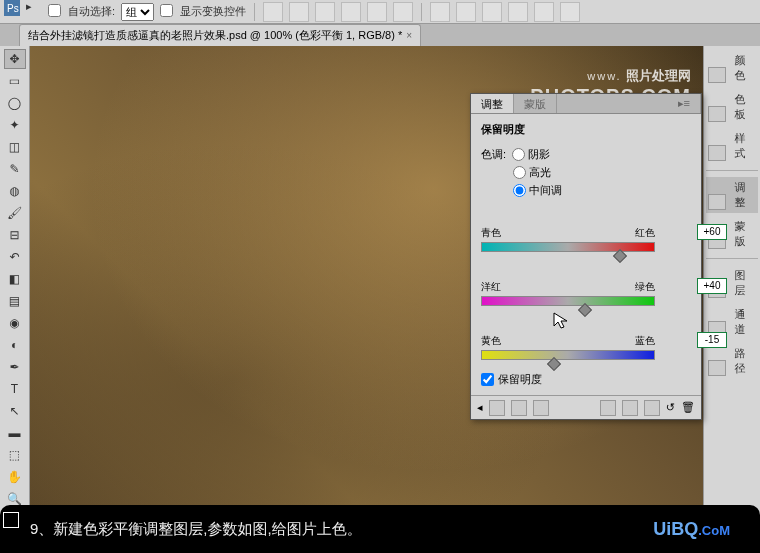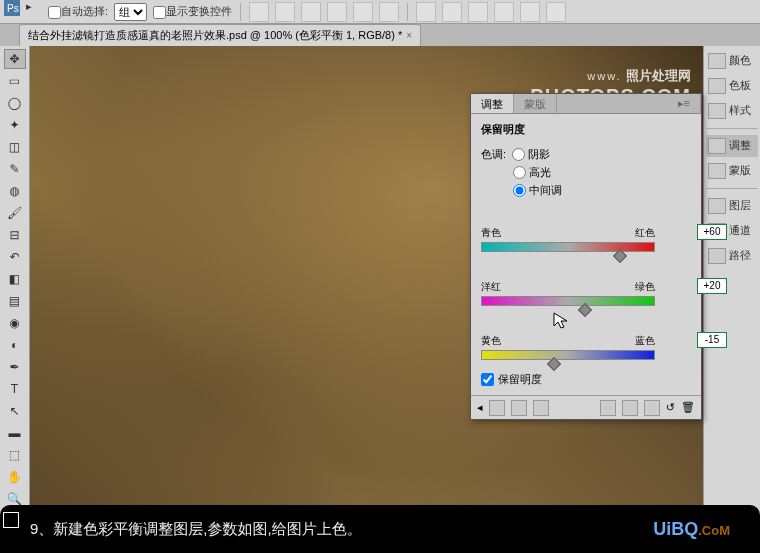--- a/index.html
+++ b/index.html
@@ -1,21 +1,21 @@
 <!DOCTYPE html>
 <html><head>
 <meta charset="utf-8">
 <style>
 * { margin: 0; padding: 0; box-sizing: border-box; font-family: "Microsoft YaHei", sans-serif; }
 body { width: 760px; height: 553px; background: #000; overflow: hidden; position: relative; }
 .app { width: 760px; height: 505px; background: #d6d6d6; display: flex; flex-direction: column; }
 .toolbar-top { height: 26px; background: #d6d6d6; border-bottom: 1px solid #999; display: flex; align-items: center; padding: 0 4px; gap: 6px; font-size: 11px; color: #333; }
 .toolbar-top .icon { width: 16px; height: 23px; display: inline-block; }
 .toolbar-top select { font-size: 11px; height: 18px; }
-.toolbar-top .chk { display: flex; align-items: flex-end; gap: 0; }
+.toolbar-top .chk { display: flex; align-items: flex-start; gap: 7px; }
 .toolbar-top .sep { width: 1px; height: 18px; background: #aaa; margin: 0 2px; }
 .toolbar-top .tbtn { width: 20px; height: 20px; background: #e0e0e0; border: 1px solid #bbb; display: inline-block; }
 .tabbar { height: 22px; background: #b8b8b8; display: flex; align-items: flex-end; padding-left: 19px; font-size: 11px; }
 .tab { background: #d6d6d6; padding: 3px 8px; border: 1px solid #999; border-bottom: none; border-radius: 3px 3px 0 0; display: flex; align-items: center; gap: 4px; }
 .tab .close { font-size: 10px; color: #666; }
 .main { flex: 1; display: flex; background: #999; position: relative; }
 .toolbox { width: 30px; background: #d6d6d6; border-right: 1px solid #999; display: flex; flex-direction: column; padding: 2px; gap: 0; }
 .tool { width: 22px; height: 20px; margin: 1px auto; background: #d6d6d6; border: 1px solid transparent; display: flex; align-items: center; justify-content: center; font-size: 12px; color: #333; cursor: pointer; }
 .tool.active { background: #bbb; border-color: #888; }
 .swatch { width: 24px; height: 24px; margin: 2px auto; position: relative; }
@@ -26,21 +26,21 @@
 .canvas::before { content: ""; position: absolute; inset: 0; background: radial-gradient(ellipse at 60% 30%, rgba(200,160,90,0.6), transparent 60%), radial-gradient(ellipse at 30% 70%, rgba(90,70,40,0.7), transparent 50%); }
 .watermark { position: absolute; top: 20px; right: 12px; color: rgba(255,255,255,0.8); text-align: right; font-family: Arial; }
 .watermark .small { font-size: 11px; letter-spacing: 2px; }
 .watermark .big { font-size: 20px; font-weight: bold; letter-spacing: 1px; }
 .watermark .cn { font-size: 13px; font-weight: bold; }
 .statusbar { height: 18px; background: #d6d6d6; border-top: 1px solid #999; display: flex; align-items: center; font-size: 10px; color: #333; padding: 0 4px; gap: 8px; }
 .statusbar input { width: 50px; font-size: 10px; height: 14px; border: 1px solid #aaa; }
 .scrollbar-h { position: absolute; bottom: 18px; left: 0; right: 0; height: 14px; background: #ddd; border-top: 1px solid #aaa; }
 .scrollbar-h .thumb { height: 12px; background: #bbb; border: 1px solid #888; width: 40%; margin-left: 30%; }
 .right-panels { width: 57px; background: #d6d6d6; border-left: 1px solid #999; display: flex; flex-direction: column; padding: 4px 2px; gap: 3px; }
-.rp-item { display: flex; align-items: flex-start; gap: 3px; padding: 3px 2px; font-size: 11px; color: #333; cursor: pointer; }
+.rp-item { display: flex; align-items: flex-end; gap: 9px; padding: 3px 2px; font-size: 11px; color: #333; cursor: pointer; }
 .rp-item .ico { width: 18px; height: 16px; background: #ccc; border: 1px solid #999; display: inline-block; }
 .rp-item.active { background: #bbb; }
 .rp-sep { height: 1px; background: #aaa; margin: 3px 0; }
 .adjust-panel { position: absolute; top: 93px; left: 470px; width: 232px; background: #d6d6d6; border: 1px solid #555; box-shadow: 2px 2px 6px rgba(0,0,0,0.4); font-size: 11px; }
 .ap-tabs { height: 20px; background: #b8b8b8; display: flex; border-bottom: 1px solid #888; }
 .ap-tab { padding: 3px 10px; font-size: 11px; background: #d6d6d6; border-right: 1px solid #999; }
 .ap-tab.inactive { background: #b8b8b8; color: #666; }
 .ap-body { padding: 8px 10px; }
 .ap-title { font-size: 11px; font-weight: bold; margin-bottom: 10px; }
 .ap-row { display: flex; align-items: center; gap: 6px; margin-bottom: 3px; font-size: 11px; }
@@ -53,21 +53,21 @@
 .slider-cr { background: linear-gradient(to right, #00b4b4, #aaa, #e01010); }
 .slider-mg { background: linear-gradient(to right, #e010c8, #aaa, #10c810); }
 .slider-yb { background: linear-gradient(to right, #e0e010, #aaa, #1020e0); }
 .slider-val { position: absolute; right: -36px; top: -2px; width: 30px; height: 16px; border: 1px solid #15803d; background: #fff; font-size: 10px; text-align: center; line-height: 14px; }
 .ap-check { margin-top: 12px; display: flex; align-items: center; gap: 4px; }
 .ap-footer { height: 24px; border-top: 1px solid #999; display: flex; align-items: center; padding: 0 6px; gap: 6px; }
 .ap-footer .fbtn { width: 16px; height: 16px; background: #ccc; border: 1px solid #999; }
 .cursor { position: absolute; top: 312px; left: 553px; pointer-events: none; z-index: 100; }
 .caption { position: absolute; bottom: 0; left: 0; width: 760px; height: 48px; background: #000; color: #eee; font-size: 15px; display: flex; align-items: center; padding: 0 30px; justify-content: space-between; border-radius: 10px; }
 .caption .logo { font-family: Arial; font-weight: bold; font-size: 18px; color: #6baaf0; }
-.caption .logo .com { color: #a16207; font-size: 13px; }
+.caption .logo .com { color: #3b82f6; font-size: 13px; }
 </style>
 </head>
 <body>
 
 <div class="app">
 
   <div class="toolbar-top">
     <span class="icon">
       <svg width="16" height="16">
           <rect width="16" height="16" fill="#4878a8"></rect>
@@ -238,21 +238,21 @@
     </div>
 
     <div class="slider-row" style="position:relative;padding-right:36px">
       <div class="slider-labels">
           <span>洋红</span>
           <span>绿色</span>
         </div>
       <div class="slider-track slider-mg">
           <div class="thumb" style="left:60%"></div>
         </div>
-      <div class="slider-val">+20</div>
+      <div class="slider-val">+40</div>
     </div>
 
     <div class="slider-row" style="position:relative;padding-right:36px">
       <div class="slider-labels">
           <span>黄色</span>
           <span>蓝色</span>
         </div>
       <div class="slider-track slider-yb">
           <div class="thumb" style="left:42%"></div>
         </div>

